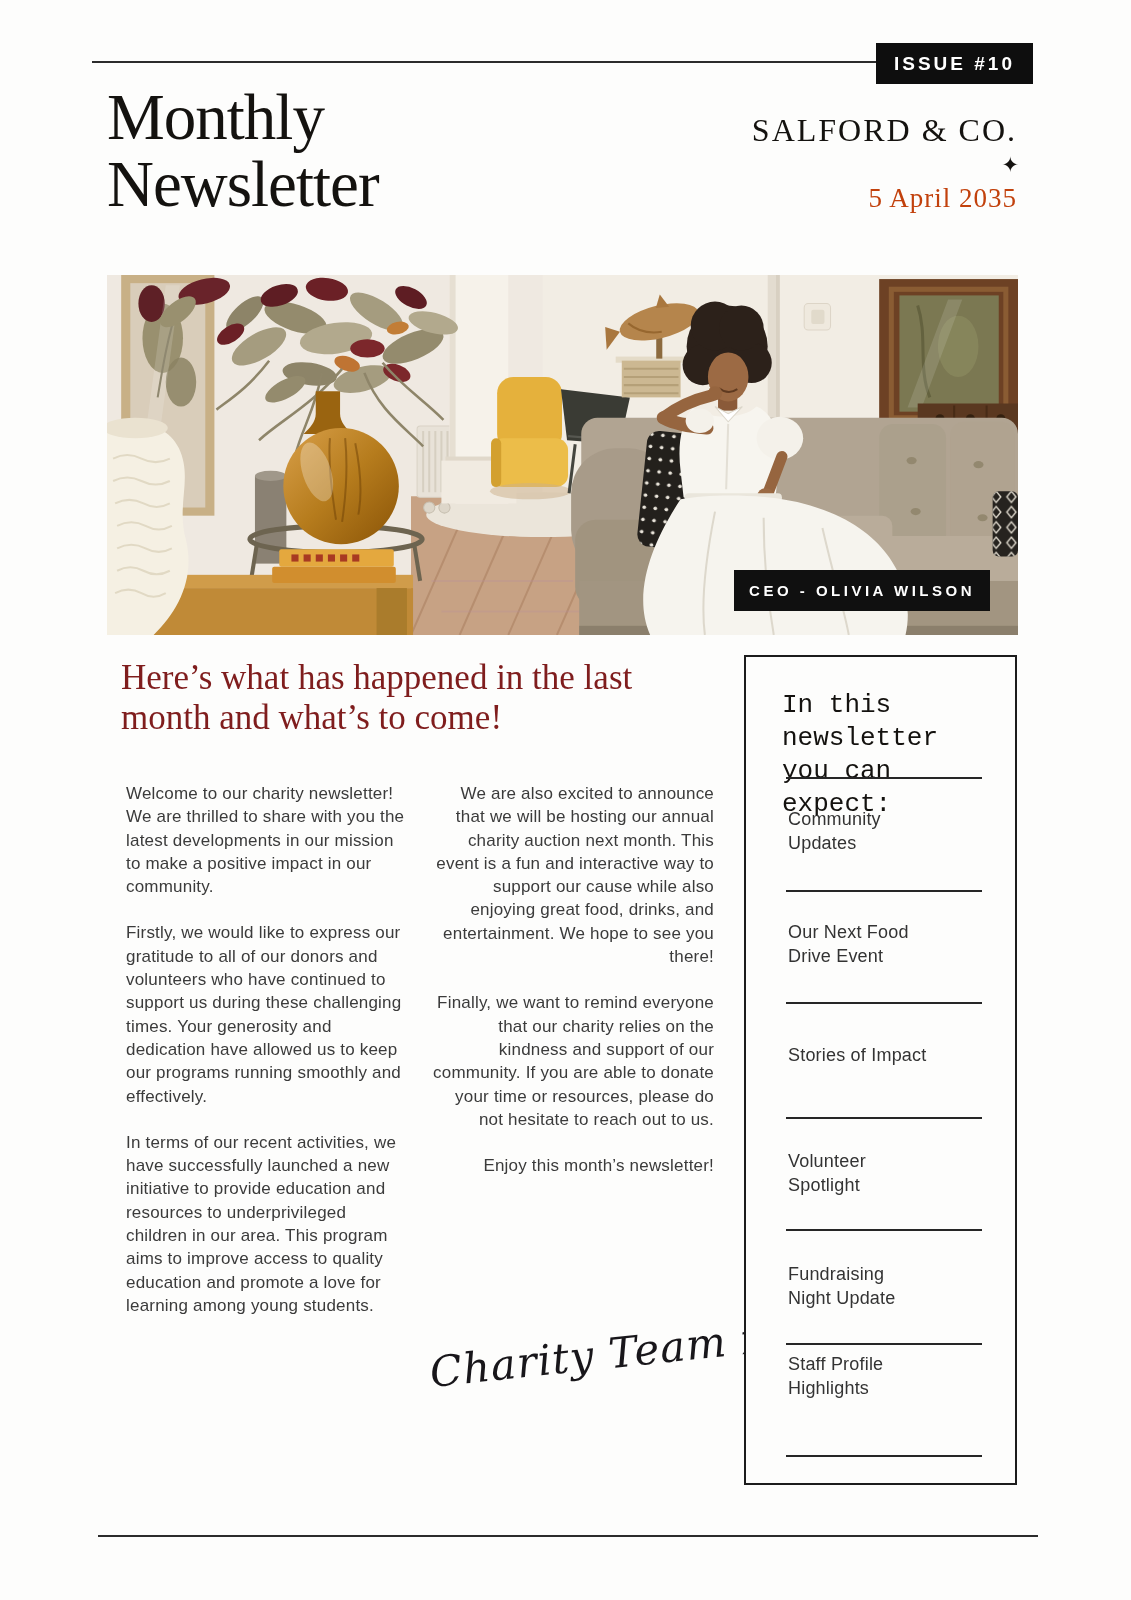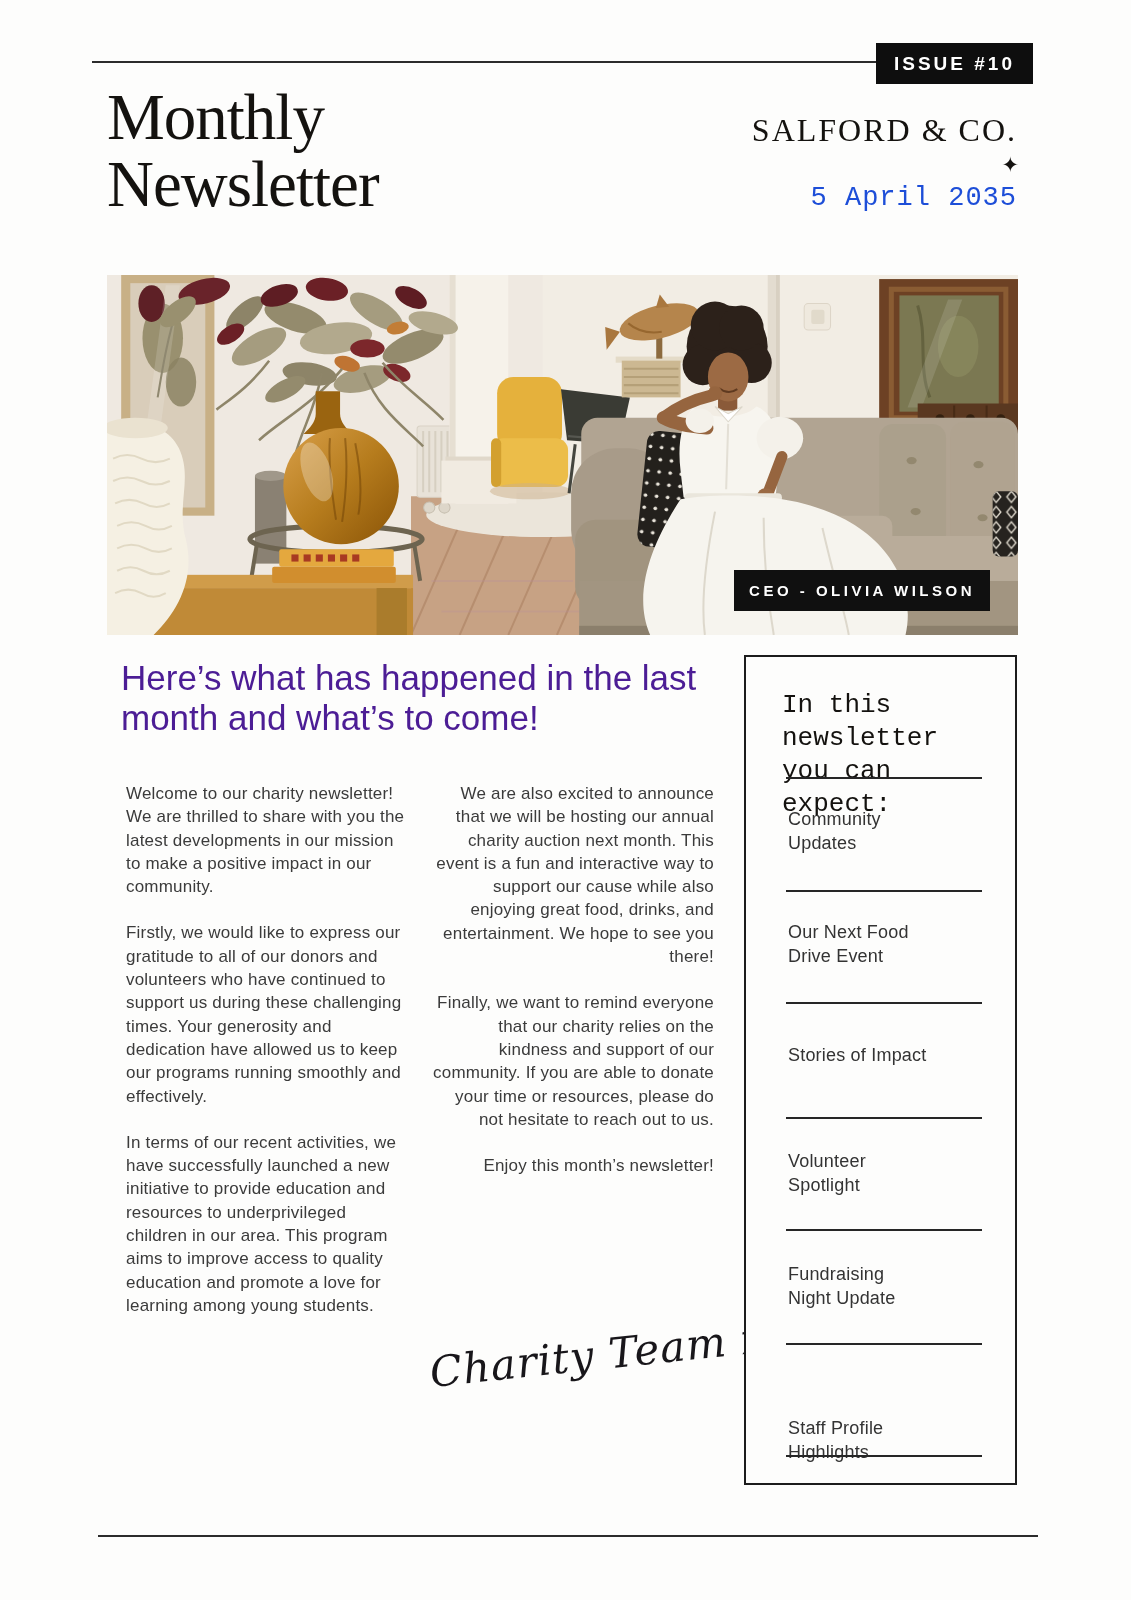--- a/index.html
+++ b/index.html
@@ -9,32 +9,32 @@
   
   .top-rule { position:absolute; left:92px; top:61px; width:784px; height:2px; background:#2c2c2c; }
   .issue-badge { position:absolute; left:876px; top:43px; height:41px; padding:0 18px;
                  background:#0e0e0e; color:#ffffff; font-size:19px; font-weight:700;
                  letter-spacing:3px; display:flex; align-items:center; }
   .masthead-title { position:absolute; left:107px; top:84px; font-family:"Liberation Serif","DejaVu Serif",serif;
                     font-size:65px; line-height:67px; letter-spacing:-1px; color:#14120f; white-space:pre-line; }
   .brand { position:absolute; right:114px; top:112px; font-family:Liberation Serif, serif;
            font-size:32px; letter-spacing:2px; color:#14120f; }
   .sparkle { position:absolute; right:112px; top:153px; font-size:21px; color:#14120f; }
-  .date { position:absolute; right:114px; top:183px; font-family:Liberation Mono, monospace;
-          font-size:27px; letter-spacing:1px; color:#1d4ed8; }
+  .date { position:absolute; right:114px; top:183px; font-family:Liberation Serif, serif;
+          font-size:27px; letter-spacing:1px; color:#c2410c; }
 
   
   .photo { position:absolute; left:107px; top:275px; width:911px; height:360px; background:#efe9e1; overflow:hidden; }
   .photo svg { position:absolute; left:0; top:0; }
   .photo-caption { position:absolute; right:28px; bottom:24px; background:#101010; color:#ffffff;
                    font-size:15px; font-weight:700; letter-spacing:3.5px; padding:12px 15px; white-space:nowrap; }
 
   
-  .heading { position:absolute; left:121px; top:658px; font-family:Liberation Sans, sans-serif;
-             font-size:35px; line-height:40px; color:#4c1d95; white-space:pre-line; }
+  .heading { position:absolute; left:121px; top:658px; font-family:Liberation Serif, serif;
+             font-size:35px; line-height:40px; color:#7f1d1d; white-space:pre-line; }
   .body-col { position:absolute; top:778px; width:281px; font-size:17px; line-height:23.3px;
               color:#3b3b3b; letter-spacing:0.2px; }
   .col1 { left:126px; }
   .col2 { left:433px;text-align:right; }
   .body-col p { margin:4px 0 23px 0; }
   .signature { position:absolute; left:430px; top:1348px; font-family:"DejaVu Serif","Liberation Serif",serif;
                font-style:italic; font-size:42px; color:#18161a; transform:rotate(-6deg);
                transform-origin:left center; letter-spacing:1px; }
 
   
@@ -364,20 +364,20 @@
 Drive Event</div>
     <div class="sb-divider" style="top:345px"></div>
     <div class="sb-item" style="top:387px">Stories of Impact</div>
     <div class="sb-divider" style="top:460px"></div>
     <div class="sb-item" style="top:493px">Volunteer
 Spotlight</div>
     <div class="sb-divider" style="top:572px"></div>
     <div class="sb-item" style="top:606px">Fundraising
 Night Update</div>
     <div class="sb-divider" style="top:686px"></div>
-    <div class="sb-item" style="top:760px">Staff Profile
+    <div class="sb-item" style="top:696px">Staff Profile
 Highlights</div>
     <div class="sb-divider" style="top:798px"></div>
   </div>
 
   <div class="bottom-rule"></div>
 
 </div>
 
 </body></html>

